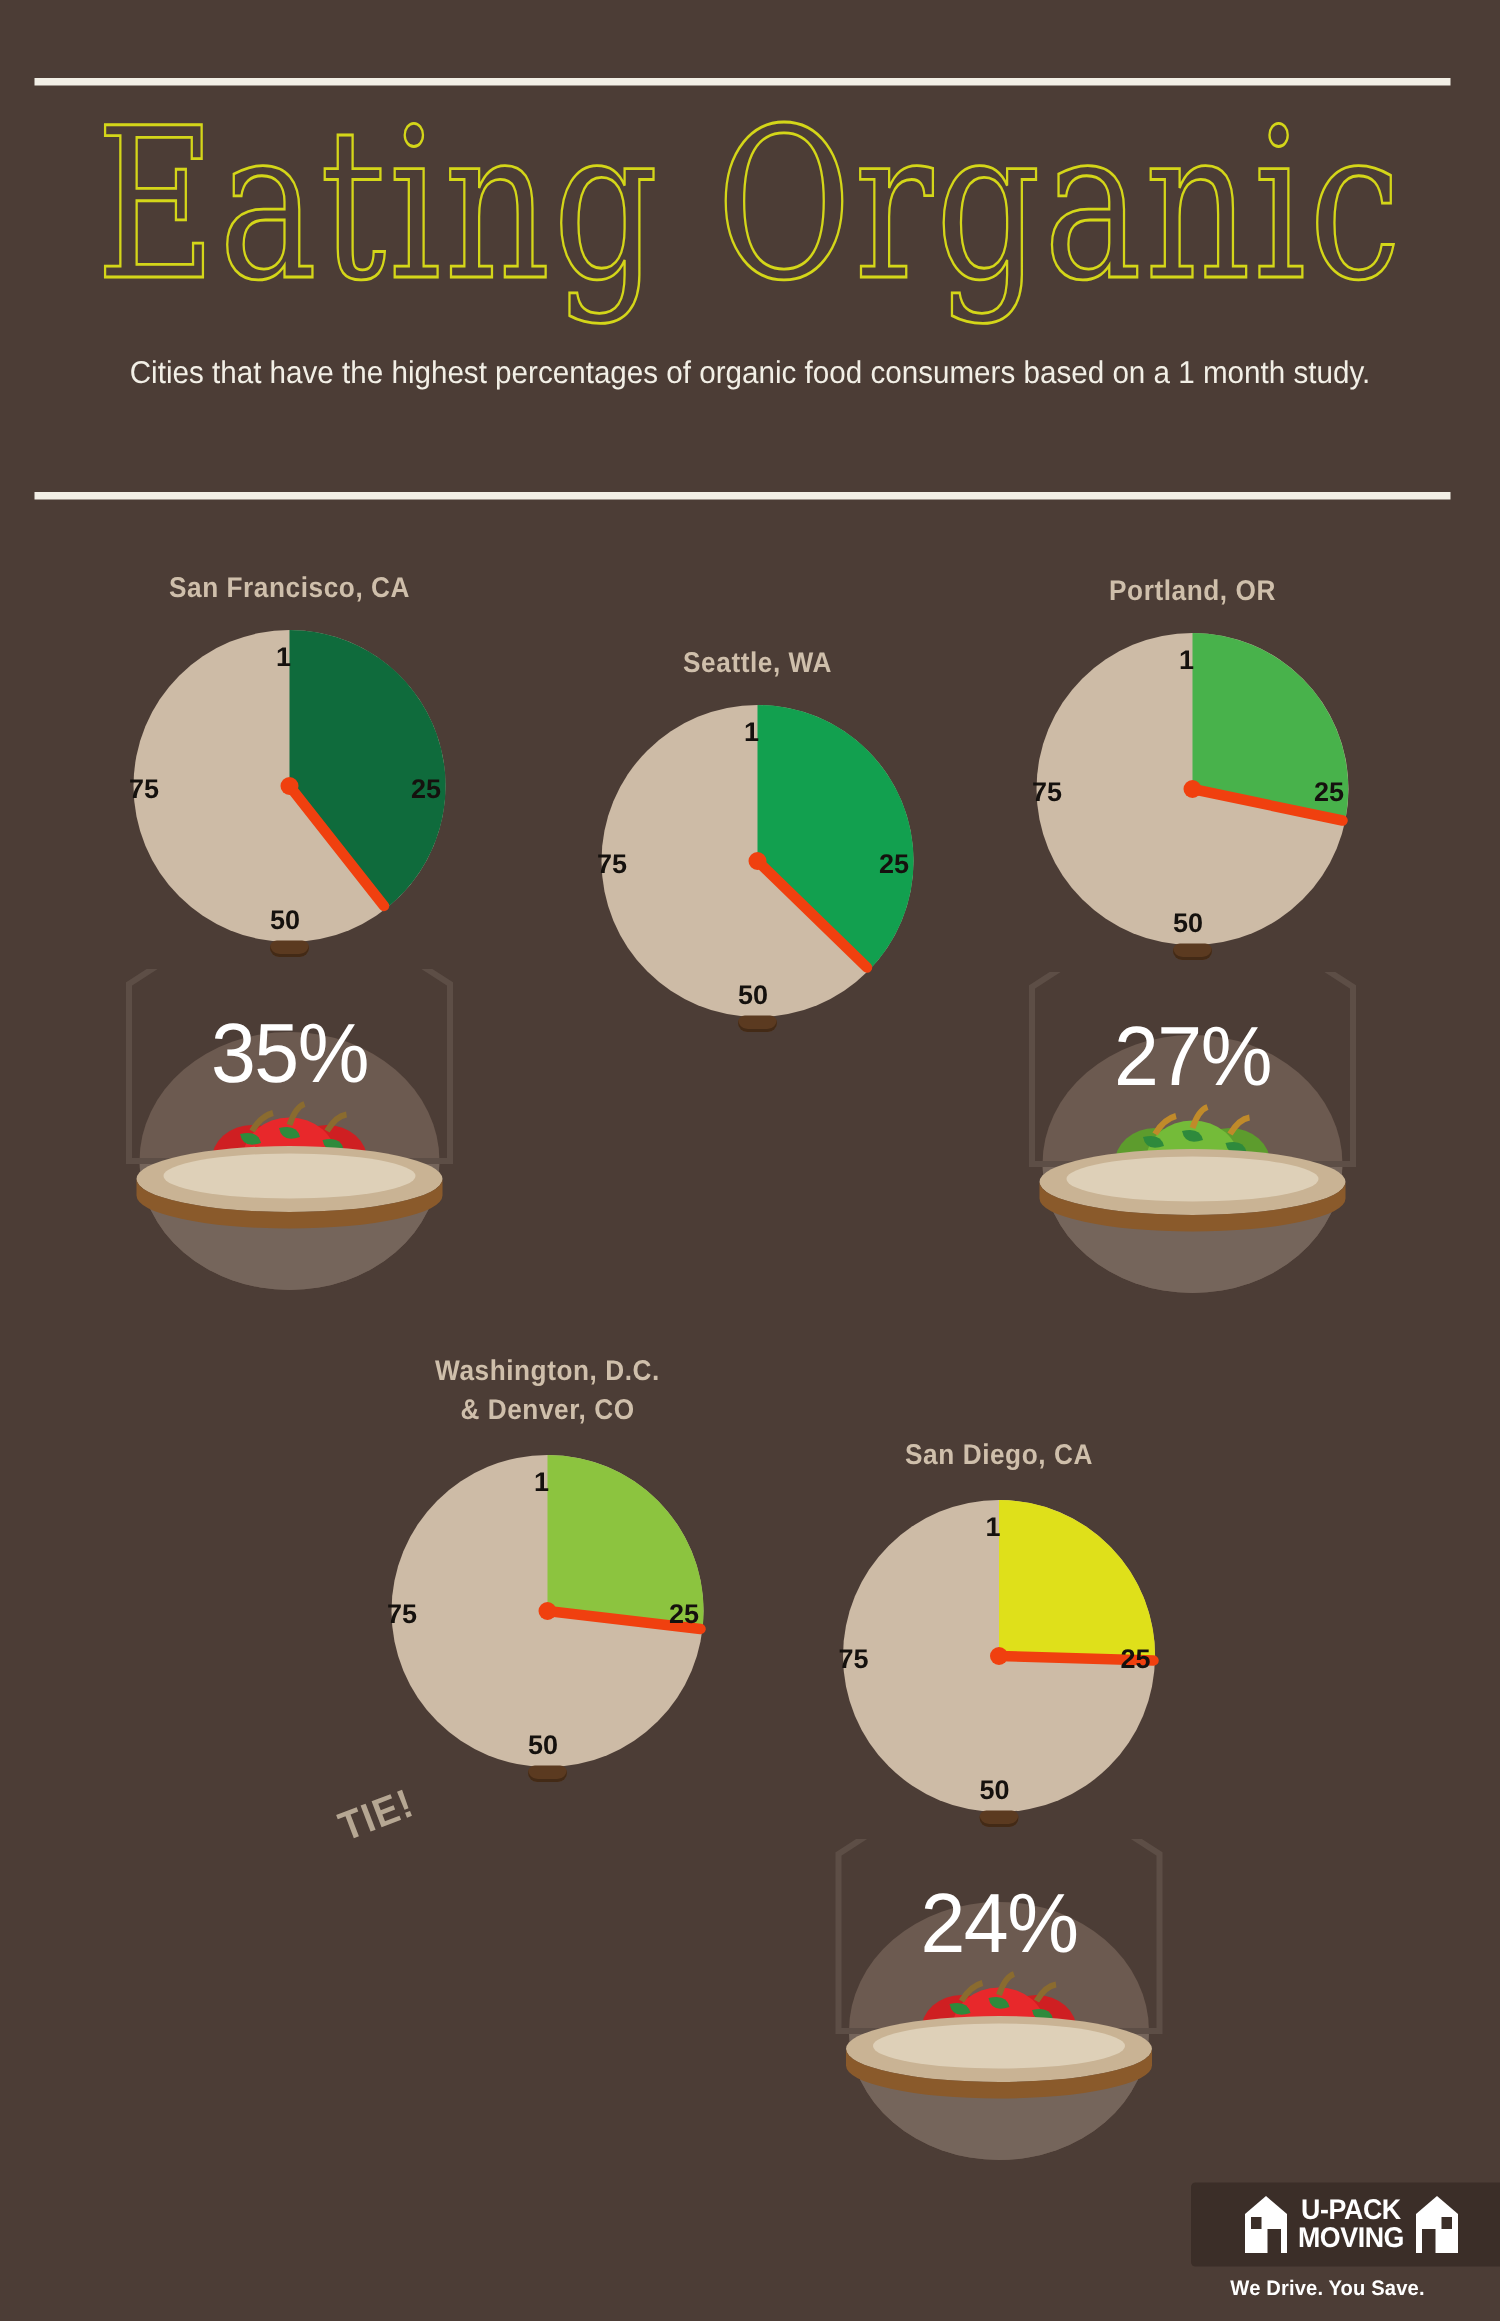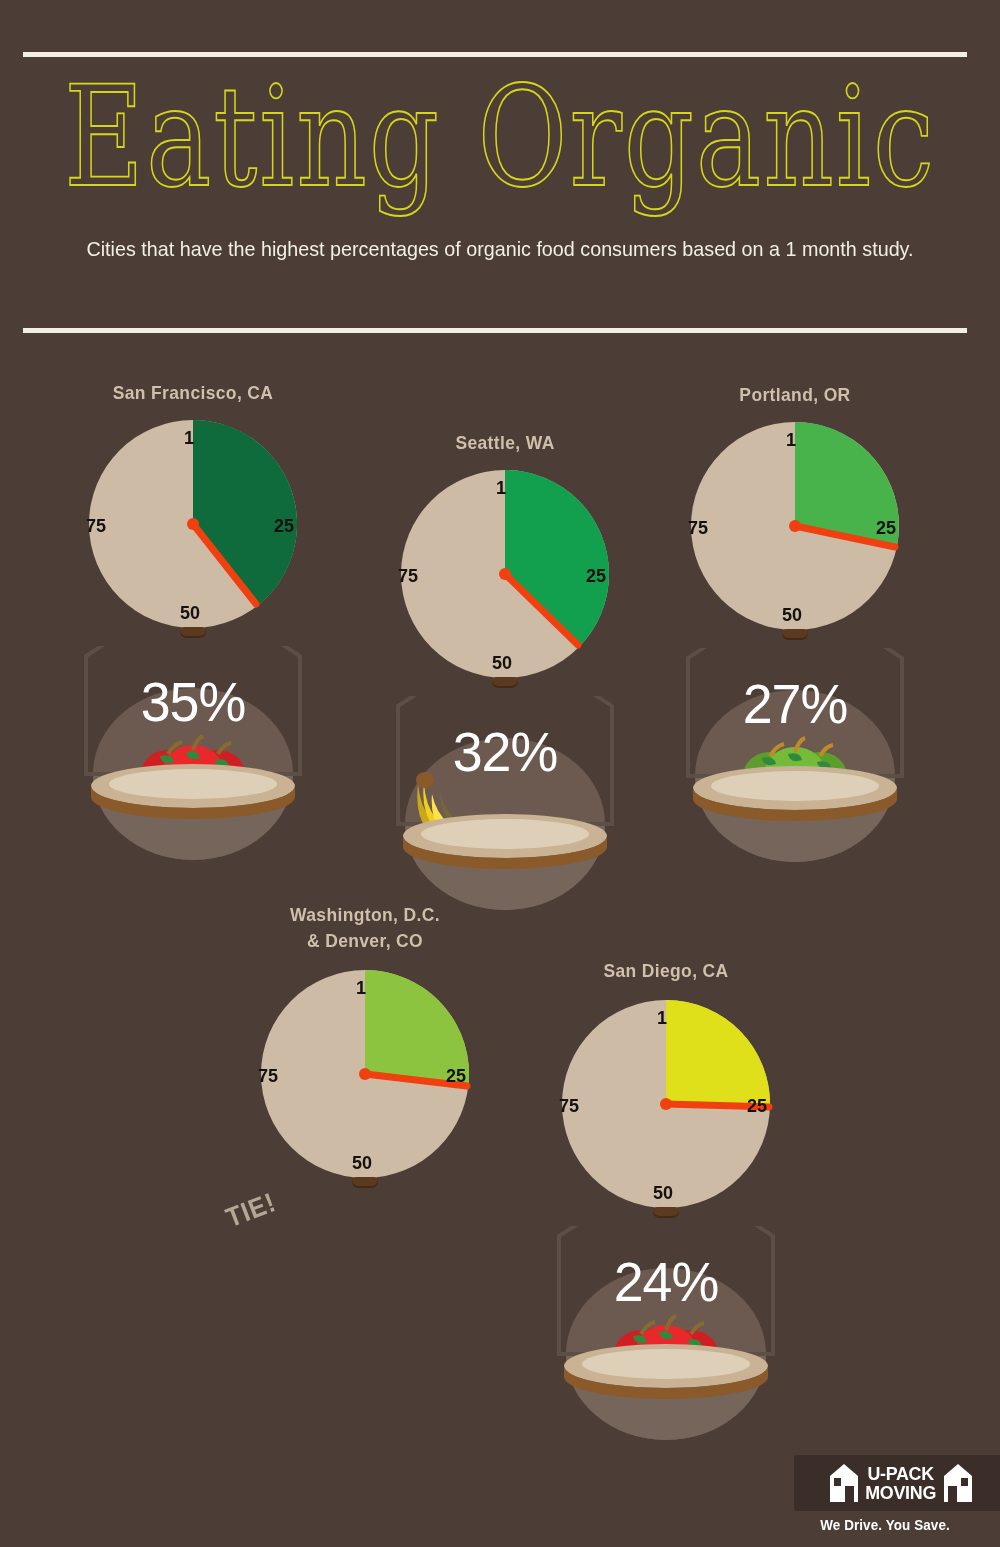--- a/index.html
+++ b/index.html
@@ -149,38 +149,20 @@
         <path d="M125 110 L125 6 A104 104 0 0 1 200.0 182.1 Z" fill="#12a04f"></path>
         <line x1="125" y1="110" x2="198" y2="181" stroke="#f0400f" stroke-width="7" stroke-linecap="round"></line>
         <circle cx="125" cy="110" r="6" fill="#f0400f"></circle>
         <text x="116" y="30" font-size="18" font-weight="bold" fill="#15110e" font-family="Liberation Sans, sans-serif">1</text>
         <text x="206" y="118" font-size="18" font-weight="bold" fill="#15110e" font-family="Liberation Sans, sans-serif">25</text>
         <text x="112" y="205" font-size="18" font-weight="bold" fill="#15110e" font-family="Liberation Sans, sans-serif">50</text>
         <text x="18" y="118" font-size="18" font-weight="bold" fill="#15110e" font-family="Liberation Sans, sans-serif">75</text>
       </svg>
       <div class="knob"></div>
     </div>
-    <div class="bowl-wrap">
-      <svg class="bowl-svg" width="250" height="220" viewBox="0 0 250 220">
-        <ellipse cx="125" cy="128" rx="100" ry="86" fill="#6c5a50"></ellipse>
-        <path d="M25 128 a100 86 0 0 0 200 0 Z" fill="#75655b"></path>
-        <path d="M18 10 L55 -14 L195 -14 L232 10 L232 128 L18 128 Z" fill="none" stroke="#5d4e46" stroke-width="4"></path>
-        <g>
-          <path d="M38 88 q4 44 42 52 q42 8 86 -2 q-40 22 -92 12 q-42 -10 -36 -62z" fill="#c9a81c"></path>
-          <path d="M44 86 q2 46 44 54 q44 8 90 -6 q-44 26 -96 14 q-44 -12 -38 -62z" fill="#f2cf1c"></path>
-          <path d="M60 96 q10 40 58 46 q48 6 60 -10 q-28 22 -74 14 q-44 -8 -44 -50z" fill="#7d7d1a" opacity=".45"></path>
-          <path d="M52 98 q8 38 54 46 q46 8 68 -8 q-34 26 -82 16 q-44 -10 -40 -54z" fill="#fde14b"></path>
-          <ellipse cx="45" cy="84" rx="9" ry="8" fill="#8a5a2b"></ellipse>
-        </g>
-        <ellipse cx="125" cy="140" rx="102" ry="22" fill="#c9b394"></ellipse>
-        <ellipse cx="125" cy="138" rx="84" ry="15" fill="#ded0b8"></ellipse>
-        <path d="M23 140 a102 22 0 0 0 204 0 l0 11 a102 22 0 0 1 -204 0 Z" fill="#8a5a2b"></path>
-      </svg>
-      <div class="pct">32%</div>
-    </div>
   </div>
 
   <div class="card" style="left:635px;top:382px;">
     <div class="city">Portland, OR</div>
     <div class="pie-wrap">
       <svg class="pie-svg" width="250" height="230" viewBox="0 0 250 230">
         <circle cx="125" cy="110" r="104" fill="#cdbba6"></circle>
         <path d="M125 110 L125 6 A104 104 0 0 1 226.5 131.9 Z" fill="#48b24b"></path>
         <line x1="125" y1="110" x2="225" y2="131" stroke="#f0400f" stroke-width="7" stroke-linecap="round"></line>
         <circle cx="125" cy="110" r="6" fill="#f0400f"></circle>

